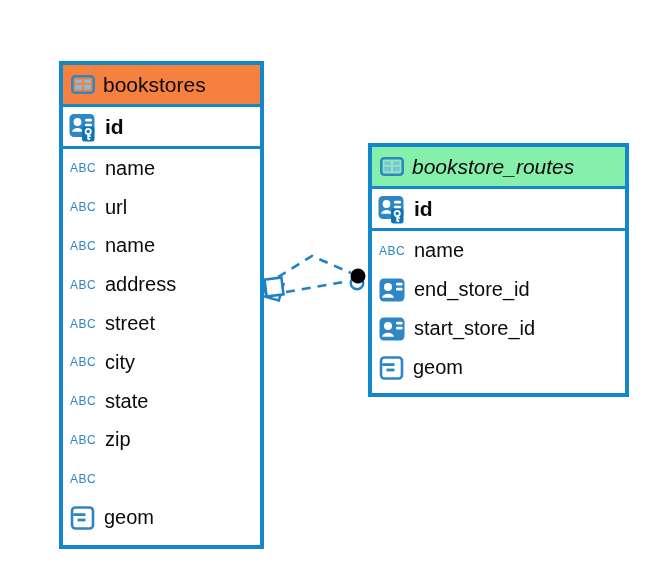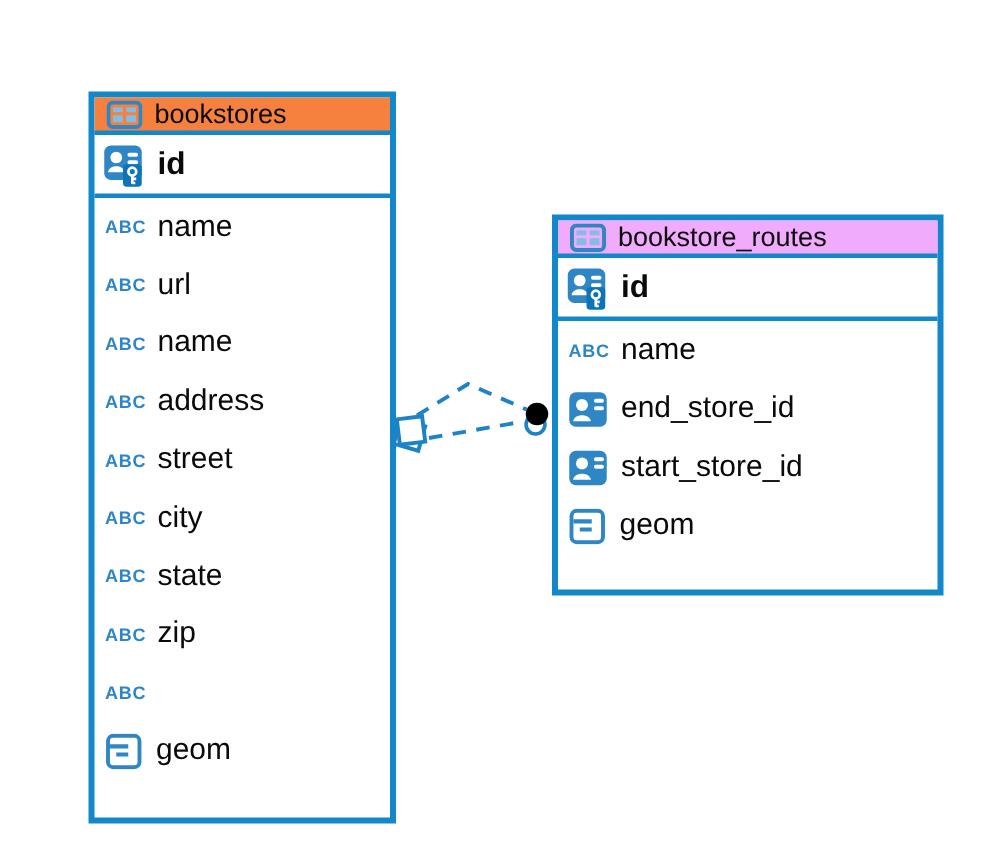--- a/index.html
+++ b/index.html
@@ -15,30 +15,30 @@
   .er-table {
     position:absolute;
     border:4px solid #1287C9;
     background:#ffffff;
     box-sizing:border-box;
   }
   #tbl-bookstores { left:59px; top:61px;  width:205px; height:488px; }
   #tbl-routes     { left:368px; top:143px; width:261px; height:254px; }
 
   .tbl-header {
-    height:25px;
+    height:42px;
     display:flex; align-items:center; gap:8px;
     padding:0 8px;
     border-bottom:3px solid #1287C9;
-    font-size:18px;
+    font-size:21px;
     white-space:nowrap;
     box-sizing:border-box;
   }
   .hdr-orange { background:#F6813F; }
-  .hdr-gray   { background:#f0abfc; }
+  .hdr-gray   { background:#86efac;font-style:italic; }
 
   .pk-row {
     height:42px;
     display:flex; align-items:center; gap:7px;
     padding:0 6px;
     border-bottom:3px solid #1287C9;
     font-size:21px; font-weight:bold;
     box-sizing:border-box;
     text-align:right;
   }
@@ -49,21 +49,21 @@
     display:flex; align-items:center; gap:9px;
     padding:0 7px;
     font-size:20px;
     white-space:nowrap;
     box-sizing:border-box;
   }
   #tbl-routes .col-row { height:39px; }
 
   .abc-icon {
     color:#2E86C8;
-    font-size:12px; font-weight:700; letter-spacing:0.5px;
+    font-size:12px; font-weight:400; letter-spacing:0.5px;
     width:26px; text-align:center; flex:0 0 26px;
     user-select:none;
   }
   .icon-box { flex:0 0 auto; display:flex; align-items:center; justify-content:center; }
 
   svg.links {
     position:absolute; left:0; top:0;
     width:654px; height:570px;
     pointer-events:none;
   }

